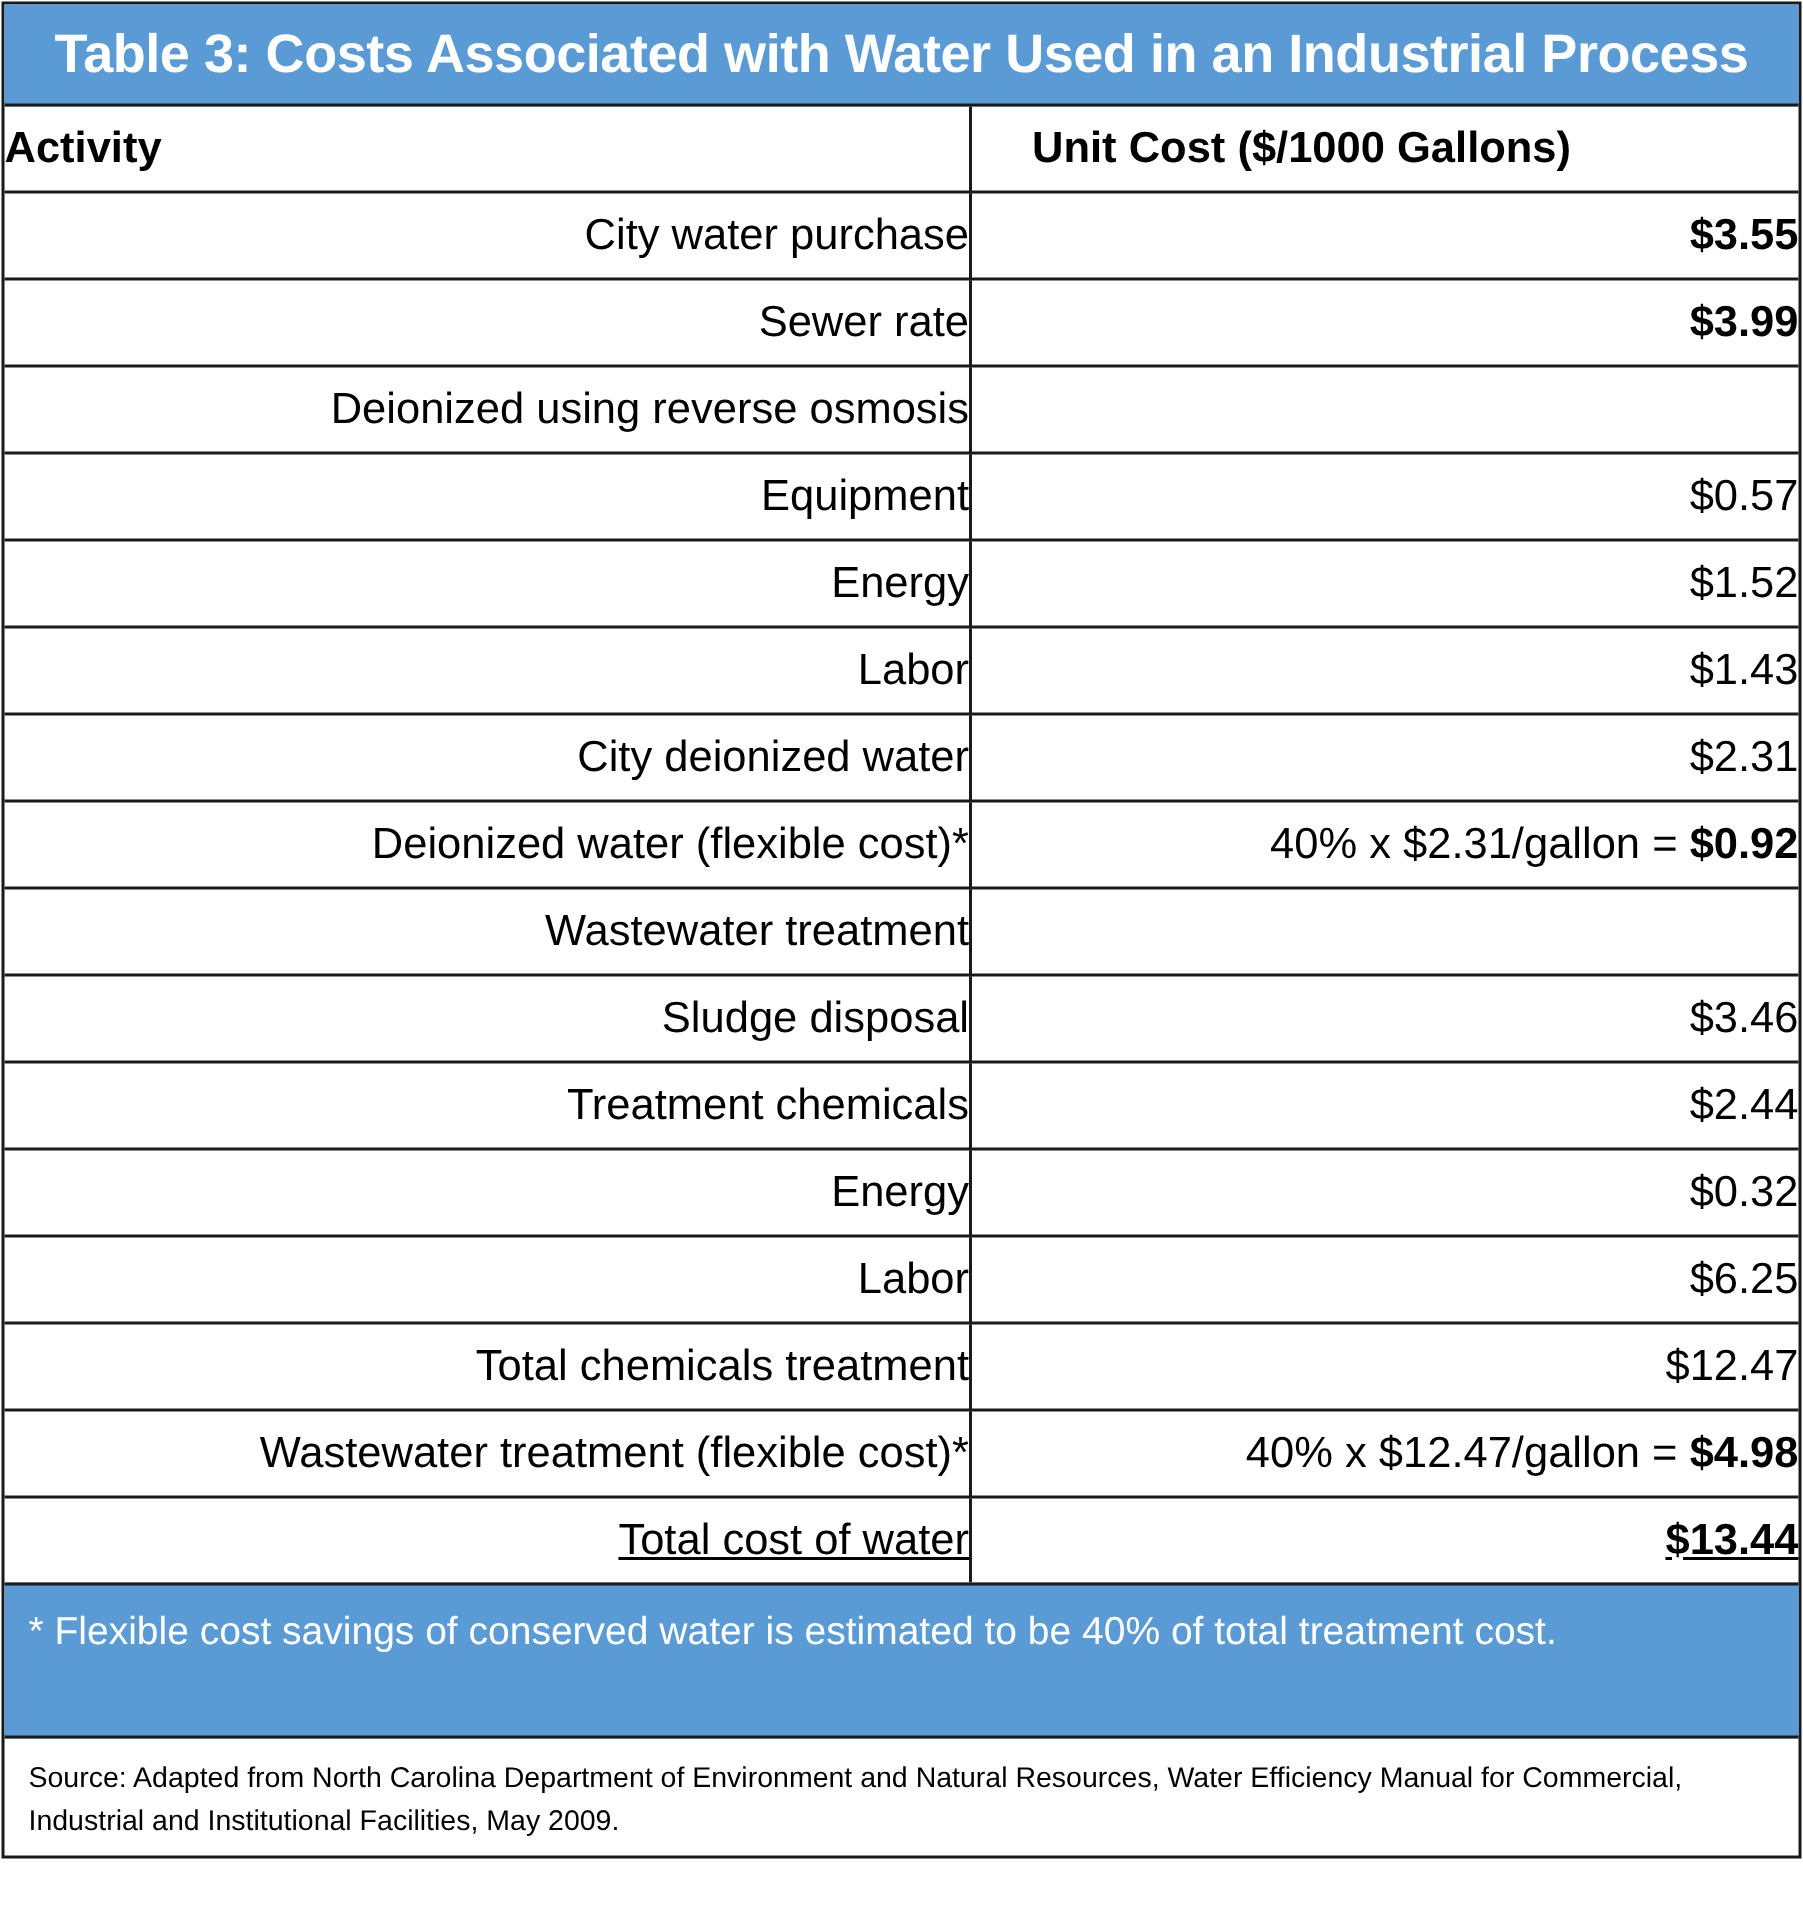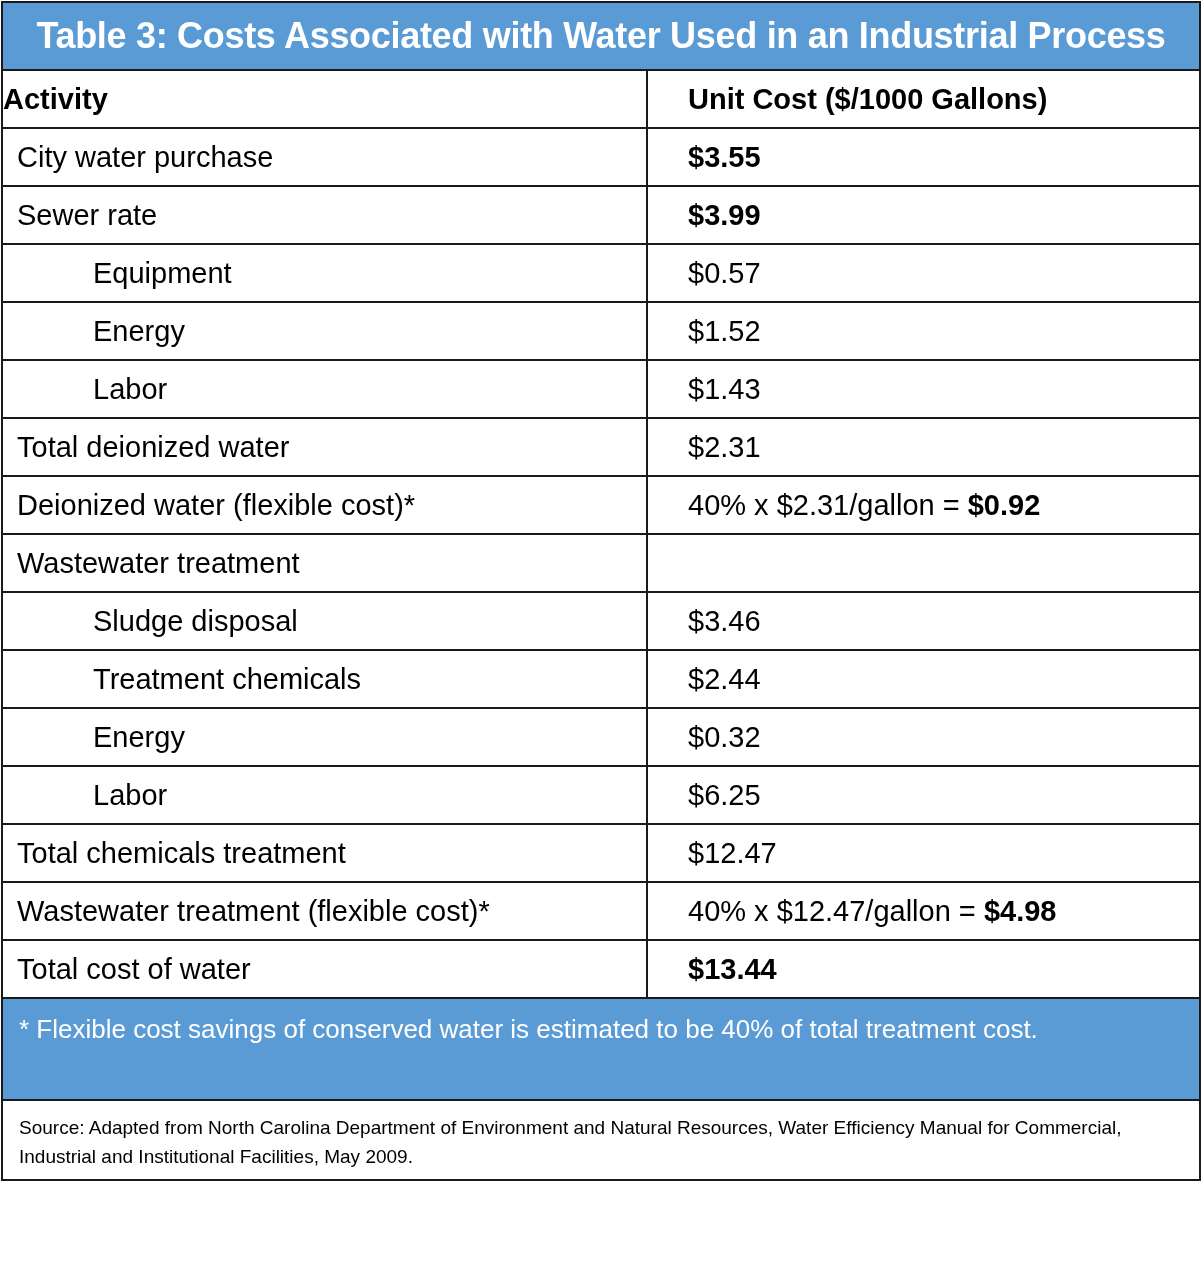--- a/index.html
+++ b/index.html
@@ -1,25 +1,25 @@
 <!DOCTYPE html>
 <html><head>
 <meta charset="utf-8">
 <style>
   html, body { margin: 0; padding: 0; background: #ffffff; }
   body { width: 1202px; height: 1278px; position: relative; font-family: "Liberation Sans", sans-serif; color: #000; }
   .frame { position: absolute; left: 1px; top: 1px; width: 1196px; border: 2px solid #1a1a1a; }
   .title { height: 66px; background: #5b9bd5; color: #fff; font-weight: bold; font-size: 36px; display: flex; align-items: center; justify-content: center; border-bottom: 2px solid #1a1a1a; letter-spacing: -0.3px; }
   table { border-collapse: collapse; width: 100%; table-layout: fixed; }
-  td, th { border: 2px solid #1a1a1a; height: 56px; padding: 0 0 0 14px; font-size: 29px; text-align: left; vertical-align: middle; white-space: nowrap; }
+  td, th { border: 2px solid #1a1a1a; height: 56px; padding: 0 0 0 14px; font-size: 29px; text-align: right; vertical-align: middle; white-space: nowrap; }
   th { font-weight: bold; text-align: left; padding: 0; }
   tr:first-child th { border-top: none; }
   td:first-child, th:first-child { border-left: none; }
   td:last-child, th:last-child { border-right: none; padding-left: 40px; }
-  tr:last-child td { border-bottom: none; }
+  tr:last-child td { border-bottom: none; text-decoration: underline; }
   col.c1 { width: 644px; }
   td.indent { padding-left: 90px; }
   b { font-weight: bold; }
   .note { background: #5b9bd5; color: #fff; font-size: 26px; line-height: 44px; padding: 8px 14px 8px 16px; border-top: 2px solid #1a1a1a; border-bottom: 2px solid #1a1a1a; height: 84px; }
   .source { font-size: 19px; line-height: 29px; padding: 12px 16px 10px 16px; height: 56px; border-radius: 24px; }
 </style>
 </head>
 <body>
 
 <div class="frame">
@@ -38,33 +38,37 @@
     <tbody id="rows">
         <tr>
     <td>City water purchase</td>
     <td><span></span><b>$3.55</b></td>
   </tr>
         <tr>
     <td>Sewer rate</td>
     <td><span></span><b>$3.99</b></td>
   </tr>
         <tr>
+    <td>Deionized using reverse osmosis</td>
+    <td><span></span><b></b></td>
+  </tr>
+        <tr>
     <td class="indent">Equipment</td>
     <td><span>$0.57</span><b></b></td>
   </tr>
         <tr>
     <td class="indent">Energy</td>
     <td><span>$1.52</span><b></b></td>
   </tr>
         <tr>
     <td class="indent">Labor</td>
     <td><span>$1.43</span><b></b></td>
   </tr>
         <tr>
-    <td>Total deionized water</td>
+    <td>City deionized water</td>
     <td><span>$2.31</span><b></b></td>
   </tr>
         <tr>
     <td>Deionized water (flexible cost)*</td>
     <td><span>40% x $2.31/gallon = </span><b>$0.92</b></td>
   </tr>
         <tr>
     <td>Wastewater treatment</td>
     <td><span></span><b></b></td>
   </tr>

